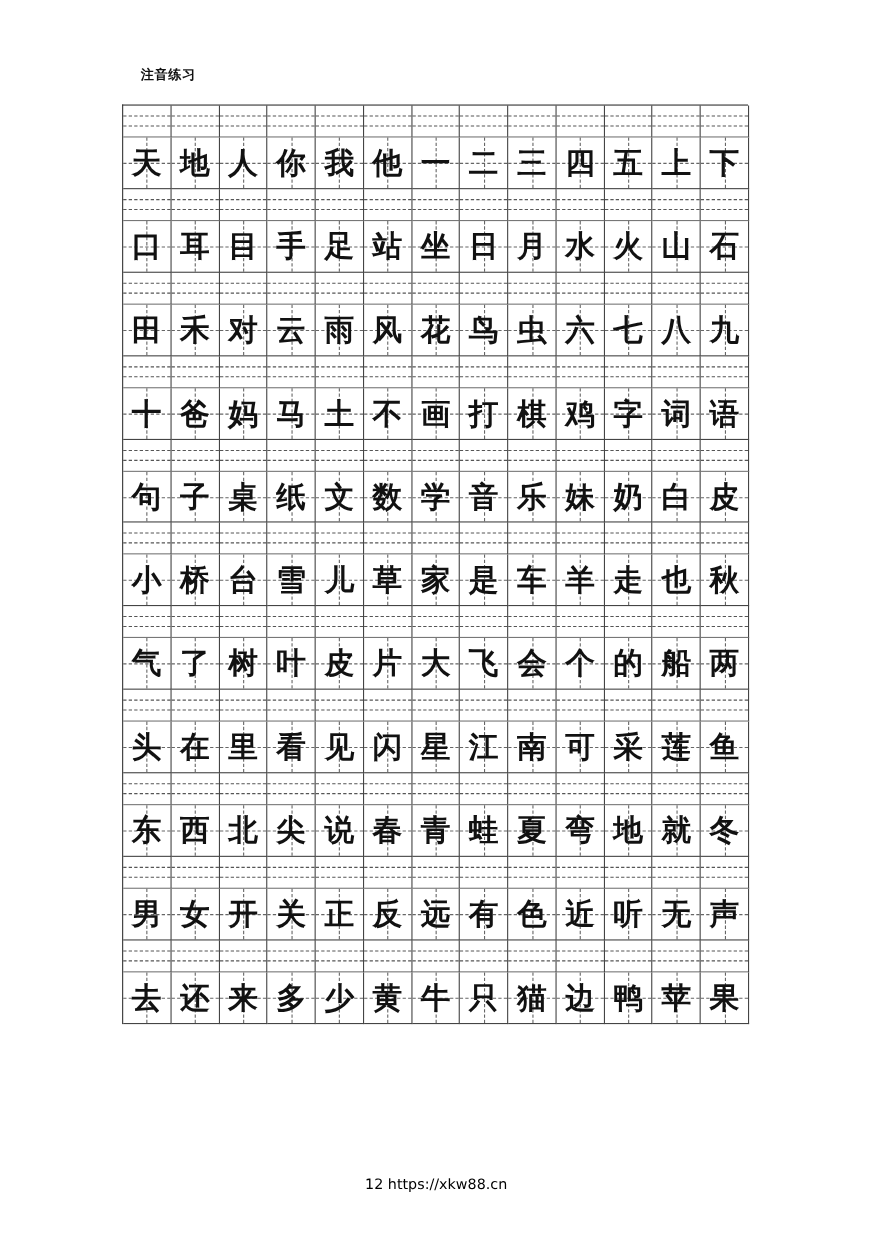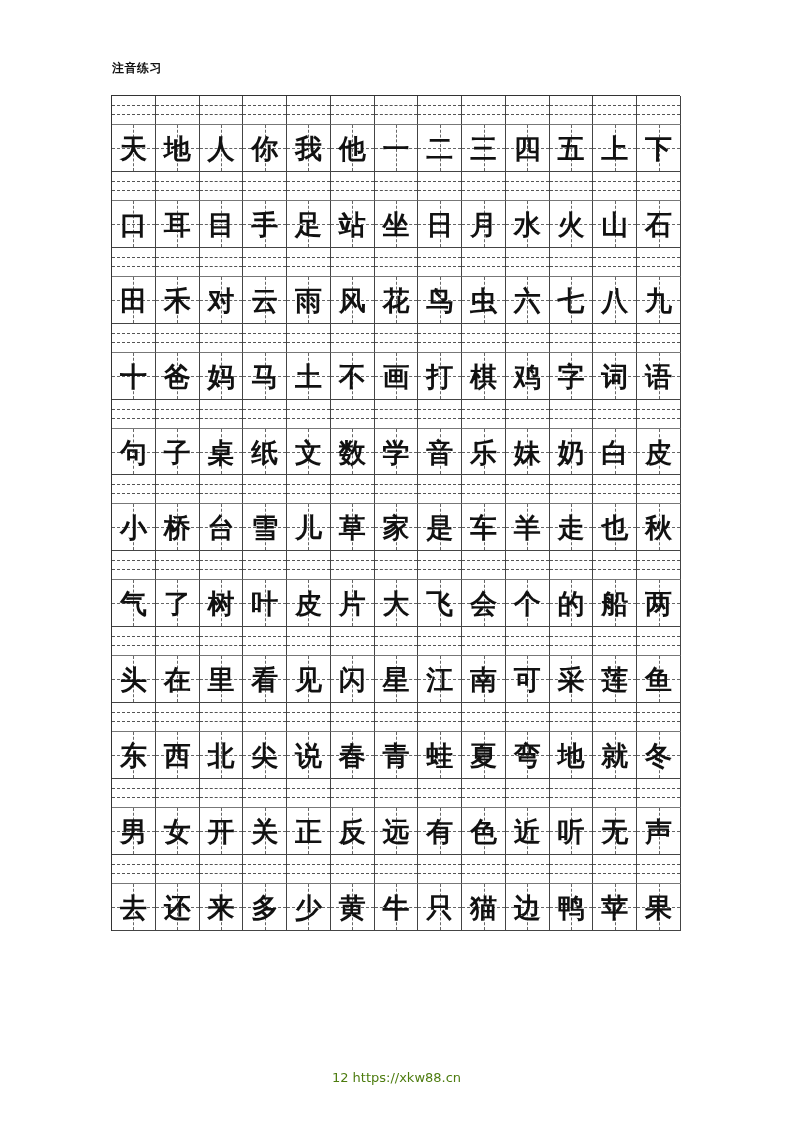--- a/index.html
+++ b/index.html
@@ -1,34 +1,34 @@
 <!DOCTYPE html>
 <html><head>
 <meta charset="utf-8">
 <style>
   html, body { margin: 0; padding: 0; background: #ffffff; }
   body { width: 793px; height: 1122px; position: relative; overflow: hidden;
          font-family: "DejaVu Serif", "Liberation Serif", serif; color: #111; }
-  .title { position: absolute; left: 112px; top: 60px; font-size: 12px; font-weight: bold;
+  .title { position: absolute; left: 128px; top: 60px; font-size: 12px; font-weight: bold;
            font-family: Liberation Mono, monospace; letter-spacing: 0.5px; }
   .grid { position: absolute; left: 111px; top: 95px; width: 569px;
           border-left: 1.2px solid #333; border-top: 1.2px solid #333; box-sizing: border-box; }
   .unit { display: flex; }
   .cell { width: 43.77px; box-sizing: border-box; border-right: 1.2px solid #444; flex: none; }
   .pinyin { height: 29px; position: relative; border-bottom: 1.5px solid #777; }
   .pinyin .l1 { position: absolute; left: 0; right: 0; top: 9px; border-top: 1px dashed #555; }
   .pinyin .l2 { position: absolute; left: 0; right: 0; top: 18px; border-top: 1px dashed #555; }
   .hanzi { height: 46.9px; position: relative; border-bottom: 1.2px solid #444; }
   .hanzi .vx { position: absolute; left: 50%; top: 0; bottom: 0; border-left: 1px dashed #666; }
   .hanzi .hx { position: absolute; top: 50%; left: 0; right: 0; border-top: 1px dashed #666; }
   .hanzi .ch { position: absolute; left: 0; right: 0; top: 0; bottom: 0; display: flex;
                align-items: center; justify-content: center; font-size: 27px; font-weight: bold;
                line-height: 1; padding-top: 1px; }
   .footer { position: absolute; left: 0; right: 0; top: 1070px; text-align: center;
-            font-family: "DejaVu Sans", "Liberation Sans", sans-serif; font-size: 13px; color: #4d7c0f; }
+            font-family: "DejaVu Sans", "Liberation Sans", sans-serif; font-size: 13px; color: #000000; }
 </style>
 </head>
 <body>
 
 <div class="title">注音练习</div>
 
 <div class="grid" id="grid">
     <div class="unit">
       <div class="cell pinyin">
         <div class="l1"></div>

